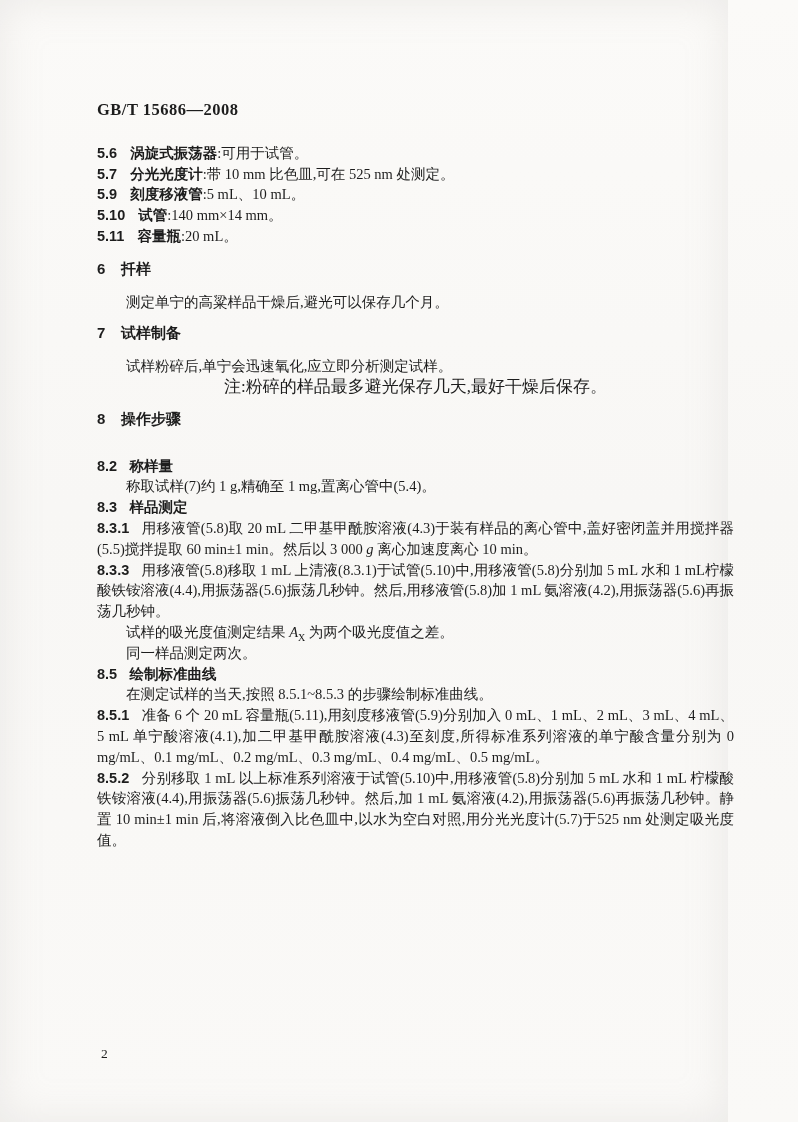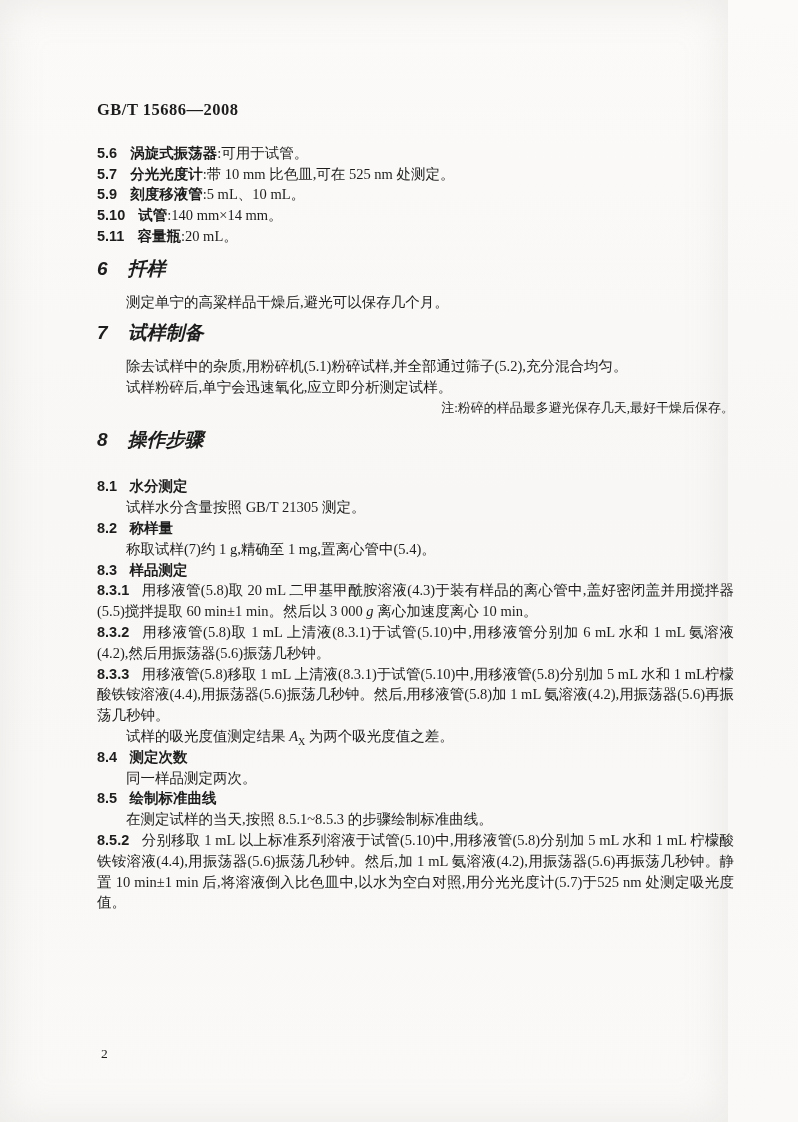--- a/index.html
+++ b/index.html
@@ -34,33 +34,32 @@
   .hei{
     font-family:"Liberation Sans","DejaVu Sans",sans-serif;
     font-weight:700;
   }
   .equip-list{margin-bottom:12px;}
   .equip-item{white-space:nowrap;}
   .equip-item .num{margin-right:0.9em;margin-top:15px;}
   .sec-heading{
     margin-top:11px;
     margin-bottom:12px;
-    font-size:19px;
+    font-size:15px;
     text-align:left;
-    font-style:italic;
   }
   .sec-heading .num{margin-right:1.05em;}
   .sec-heading.big-gap{margin-bottom:26px;}
   .sub-heading{text-align:left;}
   .sub-heading .num{margin-right:0.85em;}
   .ind{text-indent:2em;}
   .clause .num{margin-right:0.85em;}
   .note{
-    font-size:13px;
-    text-align:right;
+    font-size:17px;
+    text-align:center;
   }
   .page-num{
     position:absolute;
     left:101px;top:1046px;
     font-size:13.5px;
   }
   .ital{font-style:italic;}
   sub.sml{font-size:10px;line-height:0;}
 </style>
 </head>
@@ -90,65 +89,57 @@
     </div>
 
     <div class="sec-heading hei">
       <span class="num">6</span><span>扦样</span>
     </div>
     <div class="ind">测定单宁的高粱样品干燥后,避光可以保存几个月。</div>
 
     <div class="sec-heading hei">
       <span class="num">7</span><span>试样制备</span>
     </div>
-    <div class="ind">除去试样中的杂质,用粉碎机(5.1)粉碎试样,并全部通过筛子(5.2),充分混合均匀。</div>
     <div class="ind">试样粉碎后,单宁会迅速氧化,应立即分析测定试样。</div>
     <div class="note">注:粉碎的样品最多避光保存几天,最好干燥后保存。</div>
 
     <div class="sec-heading hei big-gap">
       <span class="num">8</span><span>操作步骤</span>
     </div>
 
-    <div class="sub-heading hei">
-      <span class="num">8.1</span><span>水分测定</span>
-    </div>
-    <div class="ind">试样水分含量按照 GB/T 21305 测定。</div>
 
     <div class="sub-heading hei">
       <span class="num">8.2</span><span>称样量</span>
     </div>
     <div class="ind">称取试样(7)约 1 g,精确至 1 mg,置离心管中(5.4)。</div>
 
     <div class="sub-heading hei">
       <span class="num">8.3</span><span>样品测定</span>
     </div>
 
     <div class="clause">
       <span class="hei num">8.3.1</span><span>用移液管(5.8)取 20 mL 二甲基甲酰胺溶液(4.3)于装有样品的离心管中,盖好密闭盖并用搅拌器(5.5)搅拌提取 60 min±1 min。然后以 3 000 </span><span class="ital">g</span><span> 离心加速度离心 10 min。</span>
     </div>
     <div class="clause">
-      <span class="hei num">8.3.2</span><span>用移液管(5.8)取 1 mL 上清液(8.3.1)于试管(5.10)中,用移液管分别加 6 mL 水和 1 mL 氨溶液(4.2),然后用振荡器(5.6)振荡几秒钟。</span>
-    </div>
-    <div class="clause">
       <span class="hei num">8.3.3</span><span>用移液管(5.8)移取 1 mL 上清液(8.3.1)于试管(5.10)中,用移液管(5.8)分别加 5 mL 水和 1 mL柠檬酸铁铵溶液(4.4),用振荡器(5.6)振荡几秒钟。然后,用移液管(5.8)加 1 mL 氨溶液(4.2),用振荡器(5.6)再振荡几秒钟。</span>
     </div>
     <div class="ind">
       <span>试样的吸光度值测定结果 </span><span class="ital">A</span><sub class="sml">X</sub><span> 为两个吸光度值之差。</span>
     </div>
 
-    <div class="sub-heading hei">
-      <span class="num">8.4</span><span>测定次数</span>
-    </div>
     <div class="ind">同一样品测定两次。</div>
 
     <div class="sub-heading hei">
       <span class="num">8.5</span><span>绘制标准曲线</span>
     </div>
     <div class="ind">在测定试样的当天,按照 8.5.1~8.5.3 的步骤绘制标准曲线。</div>
 
+    <div class="clause">
+      <span class="hei num">8.5.1</span><span>准备 6 个 20 mL 容量瓶(5.11),用刻度移液管(5.9)分别加入 0 mL、1 mL、2 mL、3 mL、4 mL、5 mL 单宁酸溶液(4.1),加二甲基甲酰胺溶液(4.3)至刻度,所得标准系列溶液的单宁酸含量分别为 0 mg/mL、0.1 mg/mL、0.2 mg/mL、0.3 mg/mL、0.4 mg/mL、0.5 mg/mL。</span>
+    </div>
     <div class="clause">
       <span class="hei num">8.5.2</span><span>分别移取 1 mL 以上标准系列溶液于试管(5.10)中,用移液管(5.8)分别加 5 mL 水和 1 mL 柠檬酸铁铵溶液(4.4),用振荡器(5.6)振荡几秒钟。然后,加 1 mL 氨溶液(4.2),用振荡器(5.6)再振荡几秒钟。静置 10 min±1 min 后,将溶液倒入比色皿中,以水为空白对照,用分光光度计(5.7)于525 nm 处测定吸光度值。</span>
     </div>
 
   </div>
 
   <div class="page-num">2</div>
 </div>
 
 </body></html>

